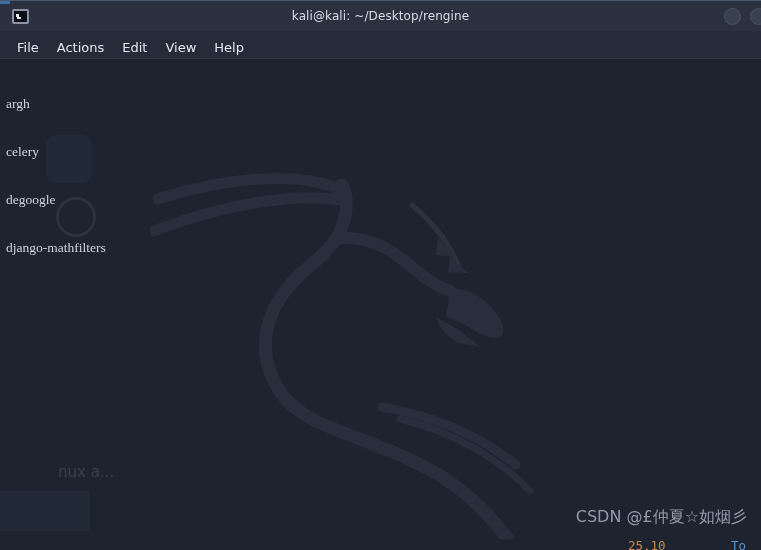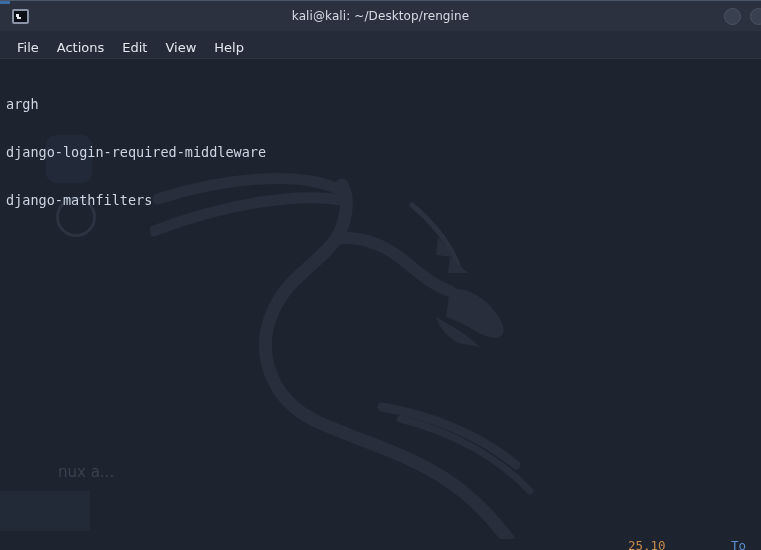--- a/index.html
+++ b/index.html
@@ -189,21 +189,21 @@
   #pkg-list {
     position: relative;
     padding: 5px 0 0 6px;
     font-family: "DejaVu Sans Mono", monospace;
     font-size: 13.5px;
     line-height: 16px;
     color: #cdd6e4;
     z-index: 2;
     white-space: pre;
   }
-  .pkg-line { height: 16px; }
+  .pkg-line { height: 16px; font-family: Liberation Serif, serif; }
 
   
   #csdn-watermark {
     position: absolute;
     right: 14px;
     bottom: 22px;
     font-family: "DejaVu Sans", sans-serif;
     font-size: 16px;
     color: #99a1b0;
     opacity: 0.95;
@@ -281,21 +281,22 @@
       <path d="M250 280 C 300 292, 348 318, 380 352" fill="none" stroke="#333a49" stroke-width="7" stroke-linecap="round"></path>
     </svg>
 
     <div id="ghost-blob2"></div>
     <div id="ghost-blob1"></div>
     <div id="ghost-bar"></div>
     <div class="ghost" id="ghost-linux">nux a...</div>
 
     <div id="pkg-list">
       <div class="pkg-line">argh</div>
-      <div class="pkg-line">django-login-required-middleware</div>
+      <div class="pkg-line">celery</div>
+      <div class="pkg-line">degoogle</div>
       <div class="pkg-line">django-mathfilters</div>
       
       
       
       
       
       
       
       
       
@@ -311,15 +312,16 @@
       
       
       
     </div>
 
     <div id="status-row">
       <span id="status-pos">25,10</span>
       <span id="status-top">To</span>
     </div>
 
+    <div id="csdn-watermark">CSDN @£仲夏☆如烟彡</div>
 
   </div>
 </div>
 
 </body></html>

